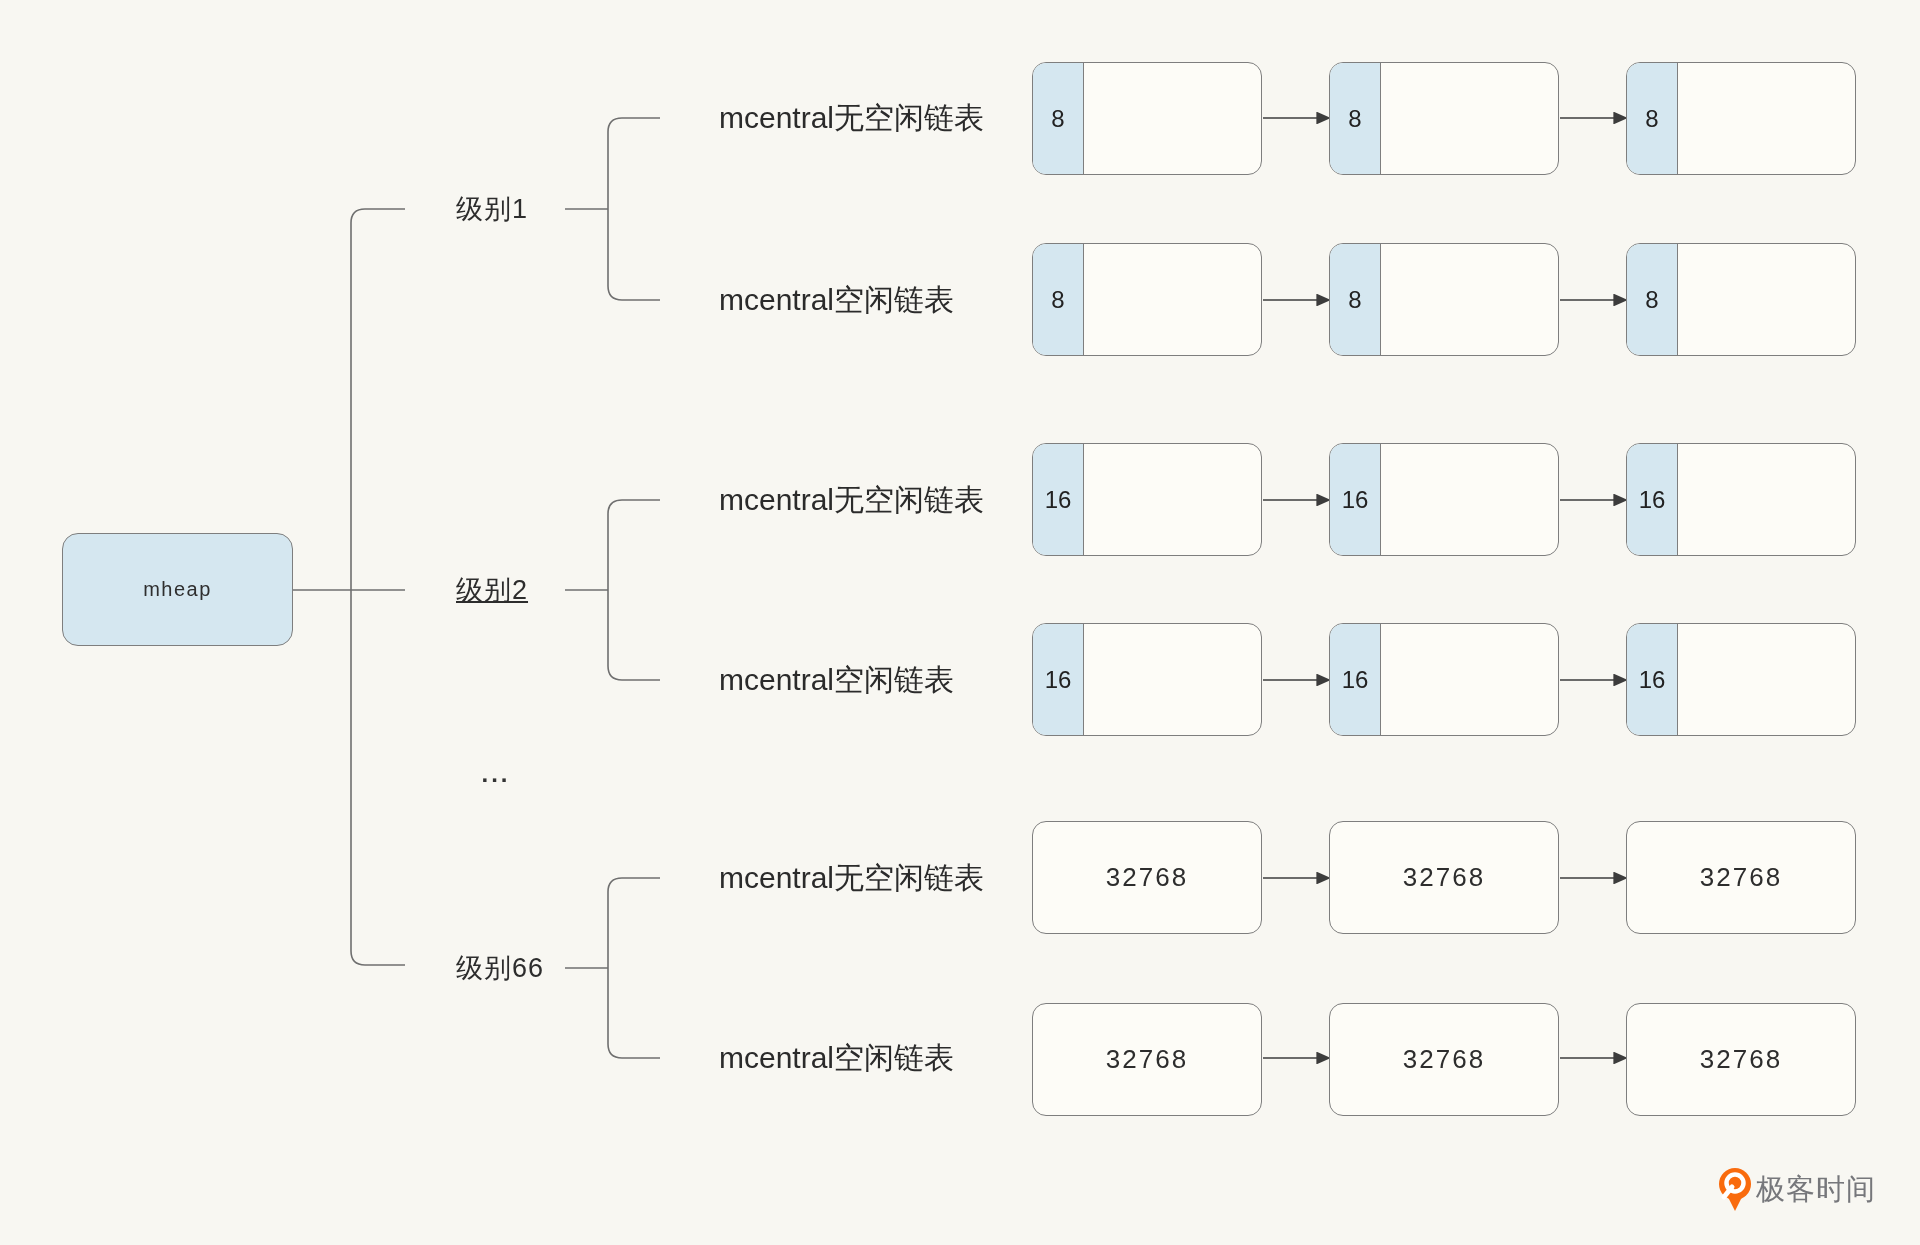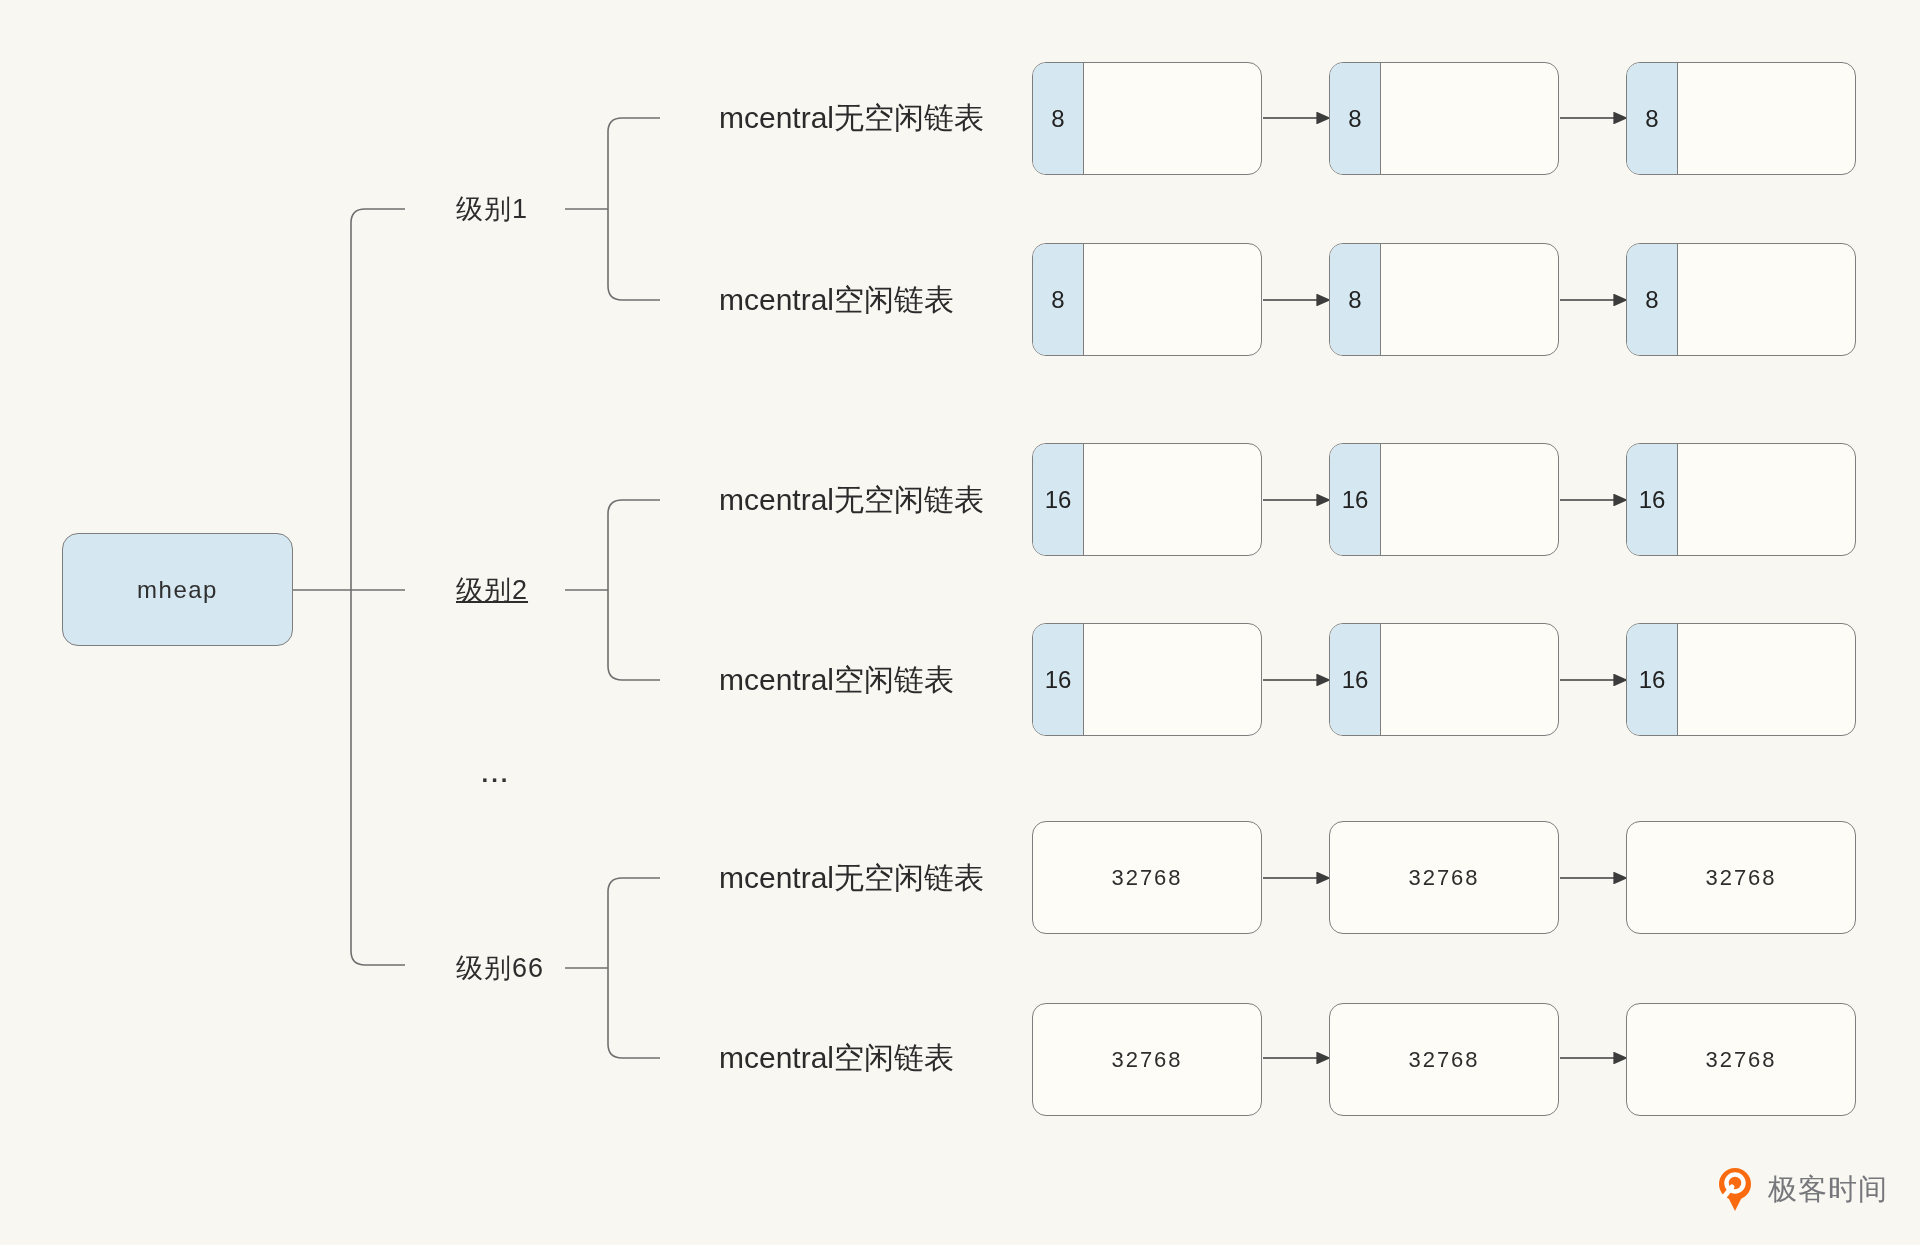--- a/index.html
+++ b/index.html
@@ -9,21 +9,21 @@
     background:#f8f7f2;
     position:relative;overflow:hidden;
   }
   .canvas{position:absolute;inset:0;width:1920px;height:1245px;}
   svg.wires{position:absolute;left:0;top:0;pointer-events:none;}
 
   .root-node{
     position:absolute;left:62px;top:533px;width:231px;height:113px;
     background:#d5e7f0;border:1.5px solid #7e7e7e;border-radius:16px;
     box-sizing:border-box;display:flex;align-items:center;justify-content:center;
-    font-size:24px;color:#2f2f2f;letter-spacing:1.5px;
+    font-size:20px;color:#2f2f2f;letter-spacing:1.5px;
   }
   .lvl-label{
     position:absolute;left:456px;height:36px;line-height:36px;
     font-size:27px;color:#2d2d2d;white-space:nowrap;letter-spacing:1px;
   }
   .row-label{
     position:absolute;left:719px;height:40px;line-height:40px;
     font-size:30px;color:#2b2b2b;white-space:nowrap;
   }
   .node{
@@ -31,29 +31,29 @@
     background:#fdfcf7;border:1.5px solid #7e7e7e;border-radius:14px;
     display:flex;overflow:hidden;
   }
   .sect{
     width:50px;flex:0 0 50px;background:#d5e7f0;
     border-right:1.5px solid #7e7e7e;
     display:flex;align-items:center;justify-content:center;
     font-size:24px;color:#222222;
   }
   .num-center{
-    margin:auto;font-size:22px;letter-spacing:2px;color:#2d2d2d;
+    margin:auto;font-size:26px;letter-spacing:2px;color:#2d2d2d;
   }
   .ellipsis{
     position:absolute;left:468px;top:760px;width:56px;text-align:center;
     font-size:24px;font-weight:700;letter-spacing:3px;color:#333333;
   }
   .logo{
     position:absolute;left:1716px;top:1166px;height:48px;
-    display:flex;align-items:center;gap:12px;
+    display:flex;align-items:center;gap:0;
   }
   .logo-text{
     font-size:29px;color:#76777b;letter-spacing:1px;white-space:nowrap;
   }
 </style>
 </head>
 <body>
 
 <div class="canvas">
 

